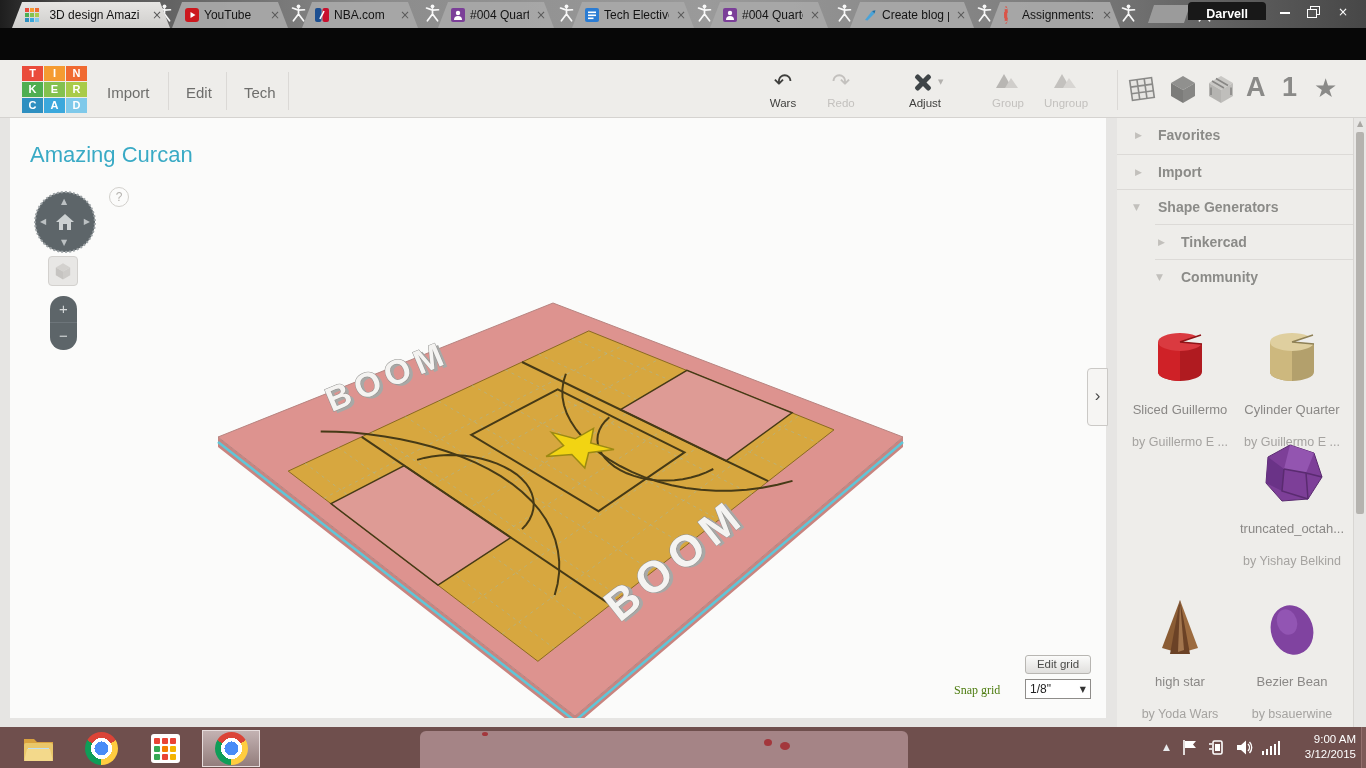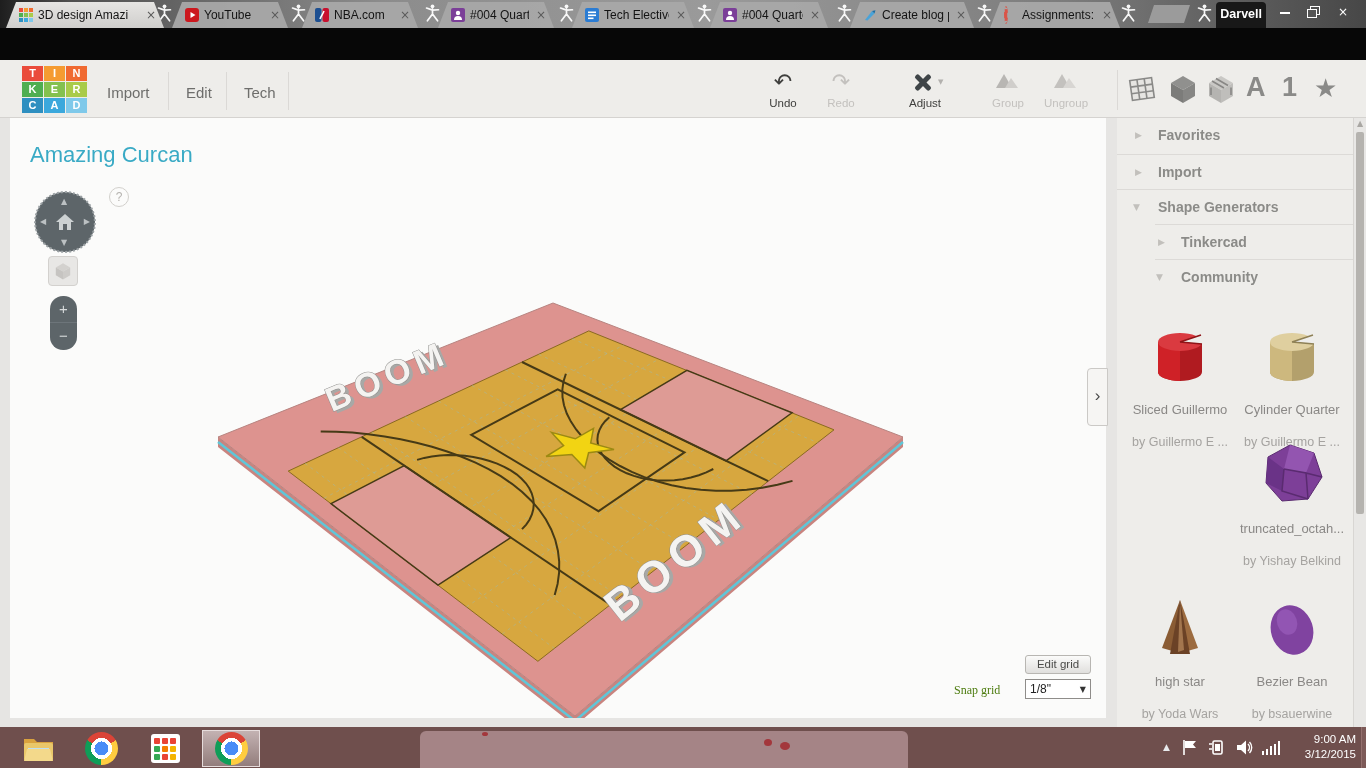--- a/index.html
+++ b/index.html
@@ -14,22 +14,22 @@
   .tab.inactive{background:rgba(168,168,168,.95);}
   .tab.active{background:linear-gradient(#e6e5e3,#cfcecc);z-index:3;}
   .tab .lbl{white-space:nowrap;overflow:hidden;flex:1;}
   .tab .x{color:#5a5a5a;font-size:12px;line-height:12px;padding:0 2px;}
   .fav{width:14px;height:14px;flex:0 0 14px;position:relative;}
   .fav svg{display:block;}
   .fav-dash{box-sizing:border-box;width:12px;height:12px;margin:1px;border:2px dashed #d95549;border-radius:50%;}
   .jumpman{position:absolute;top:3px;width:17px;height:22px;z-index:2;opacity:.95;}
   .newtab{position:absolute;left:1148px;top:5px;width:42px;height:18px;background:#9b9b9b;
     clip-path:polygon(6px 0,100% 0,calc(100% - 6px) 100%,0 100%);}
-  .profile{position:absolute;right:100px;top:2px;height:26px;line-height:24px;background:#181818;
-    color:#fff;font-size:12.5px;font-weight:bold;padding:0 4px;border-radius:4px 4px 0 0;z-index:4;}
+  .profile{position:absolute;right:100px;top:2px;height:18px;line-height:24px;background:#181818;
+    color:#fff;font-size:12.5px;font-weight:bold;padding:0 18px;border-radius:4px 4px 0 0;z-index:4;}
   .winbtn{position:absolute;top:3px;width:22px;height:18px;color:#fff;text-align:center;
     font-size:12px;line-height:18px;z-index:4;}
   .winbtn .bar{width:10px;height:2px;background:#fff;margin:9px auto 0;}
   .winbtn .sq{position:absolute;width:8px;height:7px;border:1px solid #fff;}
   
   .addrbar{position:absolute;top:28px;left:0;width:1366px;height:32px;background:#070707;}
   .navarrow{position:absolute;top:35px;width:20px;height:18px;color:#9d9d9d;font-size:16px;
     line-height:18px;text-align:center;font-weight:bold;}
   .urlbox{position:absolute;left:94px;top:33px;width:1172px;height:23px;background:#fff;border-radius:3px;
     display:flex;align-items:center;padding:0 8px;box-sizing:border-box;font-size:13.5px;}
@@ -112,21 +112,21 @@
   .sigbars{display:flex;align-items:flex-end;gap:1.5px;}
   .sigbars i{width:2.5px;background:#fff;}
   .clock{position:absolute;right:10px;top:5px;width:88px;text-align:right;color:#fff;
     font-size:11.5px;line-height:15px;}
   .showdesk{position:absolute;right:0;top:0;width:5px;height:41px;background:#7d5a58;border-left:1px solid #94706e;box-sizing:border-box;}
 </style>
 </head>
 <body>
 
 <div class="tabbar">
-  <div class="tab active" style="left:6px;width:158px;">
+  <div class="tab active" style="left:12px;width:158px;text-align:center;">
     <span class="fav">
         <svg width="14" height="14">
           <rect x="0" y="0" width="4" height="4" fill="#ea4b3b"></rect>
           <rect x="5" y="0" width="4" height="4" fill="#f59b31"></rect>
           <rect x="10" y="0" width="4" height="4" fill="#f06a31"></rect>
           <rect x="0" y="5" width="4" height="4" fill="#4fae51"></rect>
           <rect x="5" y="5" width="4" height="4" fill="#84c14f"></rect>
           <rect x="10" y="5" width="4" height="4" fill="#a9cb4a"></rect>
           <rect x="0" y="10" width="4" height="4" fill="#2e8fc0"></rect>
           <rect x="5" y="10" width="4" height="4" fill="#3ba8dc"></rect>
@@ -314,21 +314,21 @@
   </div>
   <div class="menuitem" style="left:107px">Import</div>
   <div class="menusep" style="left:168px"></div>
   <div class="menuitem" style="left:186px">Edit</div>
   <div class="menusep" style="left:226px"></div>
   <div class="menuitem" style="left:244px">Tech</div>
   <div class="menusep" style="left:288px"></div>
 
   <div class="toolbtn en" style="left:753px">
     <div class="ic glyph">↶</div>
-    <div class="tl">Undo</div>
+    <div class="tl">Wars</div>
   </div>
   <div class="toolbtn dis" style="left:811px">
     <div class="ic glyph">↷</div>
     <div class="tl">Redo</div>
   </div>
   <div class="toolbtn en" style="left:895px">
     <div class="ic" style="position:relative;height:26px">
       <span style="position:absolute;left:18px;top:10px;width:20px;height:5px;background:#3f4548;border-radius:2px;transform:rotate(45deg)"></span>
       <span style="position:absolute;left:18px;top:10px;width:20px;height:5px;background:#3f4548;border-radius:2px;transform:rotate(-45deg)"></span>
       <span class="glyph" style="position:absolute;left:43px;top:0;font-size:7px;color:#b3b1ae">▼</span>

